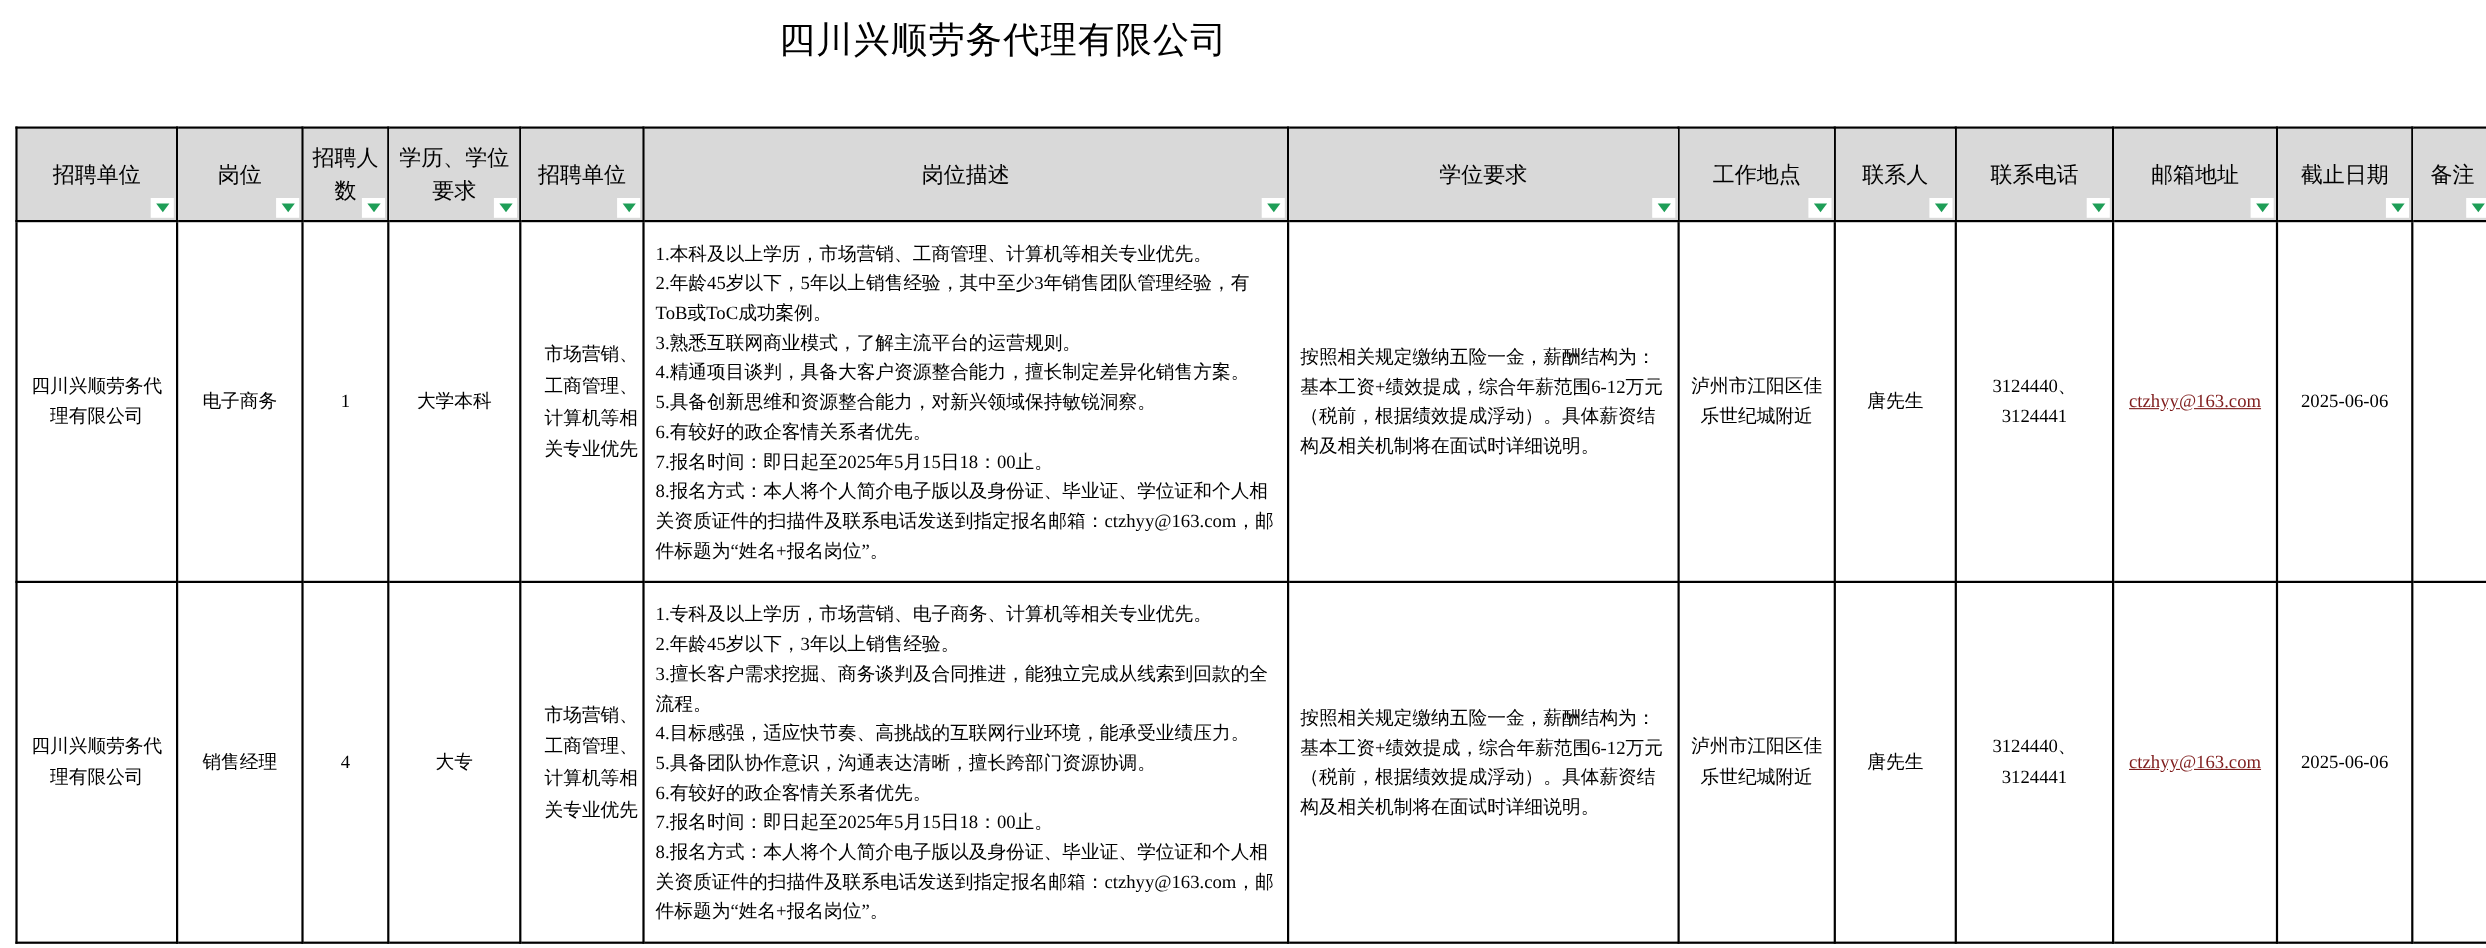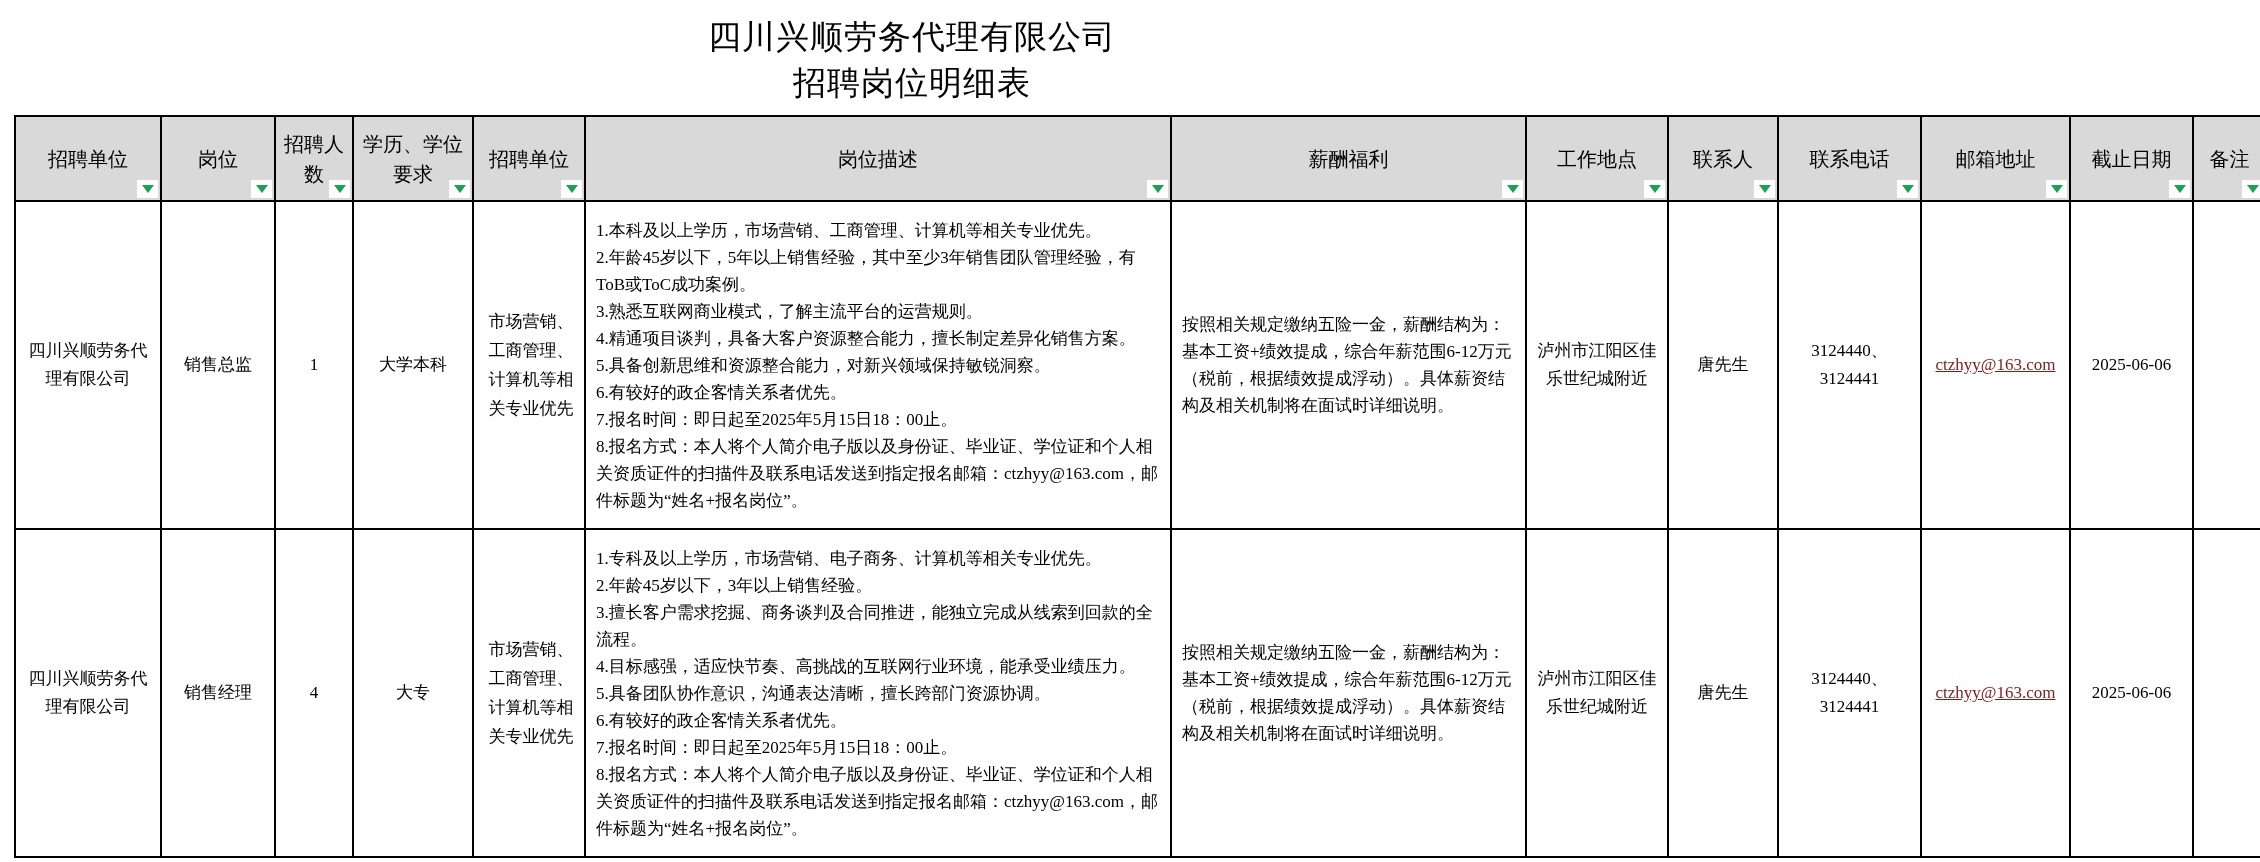--- a/index.html
+++ b/index.html
@@ -58,21 +58,21 @@
   }
   td.cell-left{
     text-align:left;
     white-space:pre-wrap;
     line-height:27px;
     padding:2px 10px;
   }
   td.cell-desc{line-height:27px;}
   td.cell-salary{line-height:27px;padding-right:8px;}
   td.cell-major{
-    text-align:center;
+    text-align:right;
     line-height:29px;
     padding-left:8px;
     padding-right:4px;
   }
   a.email-link{
     color:#7f1d1d;
     text-decoration:underline;
     cursor:pointer;
   }
 
@@ -98,21 +98,20 @@
     border-top:8px solid #1e9e57;
   }
 </style>
 </head>
 <body>
 
 <div class="page">
 
   <div class="title-block">
     <div>四川兴顺劳务代理有限公司</div>
-    <div>招聘岗位明细表</div>
   </div>
 
   <table class="sheet">
     <colgroup>
       <col style="width:146px">
         <col style="width:114px">
         <col style="width:78px">
       <col style="width:120px">
         <col style="width:112px">
         <col style="width:586px">
@@ -145,21 +144,21 @@
         </th>
         <th>
           <span>招聘单位</span>
           <span class="filter-btn"></span>
         </th>
         <th>
           <span>岗位描述</span>
           <span class="filter-btn"></span>
         </th>
         <th>
-          <span>薪酬福利</span>
+          <span>学位要求</span>
           <span class="filter-btn"></span>
         </th>
         <th>
           <span>工作地点</span>
           <span class="filter-btn"></span>
         </th>
         <th>
           <span>联系人</span>
           <span class="filter-btn"></span>
         </th>
@@ -178,21 +177,21 @@
         <th>
           <span>备注</span>
           <span class="filter-btn"></span>
         </th>
       </tr>
     </thead>
 
     <tbody>
       <tr>
         <td>四川兴顺劳务代理有限公司</td>
-        <td>销售总监</td>
+        <td>电子商务</td>
         <td>1</td>
         <td>大学本科</td>
         <td class="cell-major">市场营销、工商管理、计算机等相关专业优先</td>
         <td class="cell-left cell-desc">1.本科及以上学历，市场营销、工商管理、计算机等相关专业优先。
 2.年龄45岁以下，5年以上销售经验，其中至少3年销售团队管理经验，有ToB或ToC成功案例。
 3.熟悉互联网商业模式，了解主流平台的运营规则。
 4.精通项目谈判，具备大客户资源整合能力，擅长制定差异化销售方案。
 5.具备创新思维和资源整合能力，对新兴领域保持敏锐洞察。
 6.有较好的政企客情关系者优先。
 7.报名时间：即日起至2025年5月15日18：00止。

